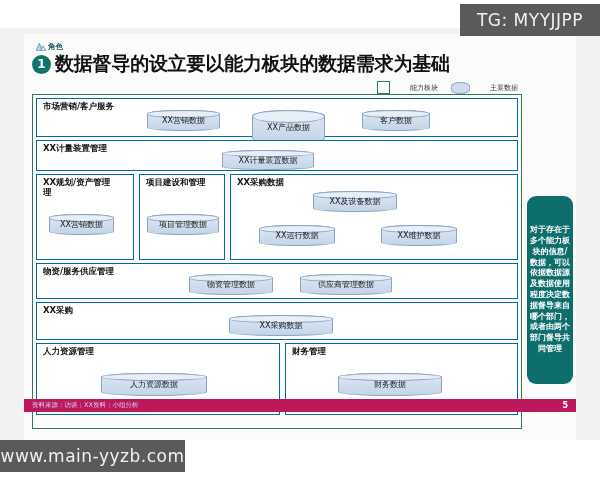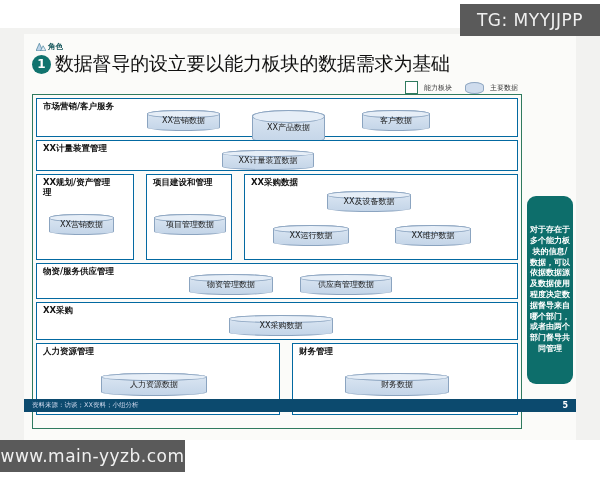--- a/index.html
+++ b/index.html
@@ -41,31 +41,31 @@
     position:absolute;left:8px;top:17px;
     display:flex;align-items:center;gap:4px;
   }
   #title-badge{
     width:19px;height:19px;border-radius:50%;
     background:#10736e;color:#fff;
     display:flex;align-items:center;justify-content:center;
     font-size:12px;font-weight:bold;flex:none;
   }
   #title-text{
-    font-size:19px;font-weight:normal;color:#111;
+    font-size:19px;font-weight:bold;color:#111;
     letter-spacing:-.2px;white-space:nowrap;
   }
 
   
   #legend{
     position:absolute;right:58px;top:47px;
     display:flex;align-items:center;gap:13px;
     font-size:7px;color:#333;
   }
-  .legend-item{display:flex;align-items:center;gap:6px;}
+  .legend-item{display:flex;align-items:center;gap:20px;}
   .legend-square{
     width:11px;height:11px;background:#fff;border:1.4px solid #2f7a5f;
   }
   .legend-cyl{
     width:17px;height:10px;background:#cfdced;
     border:1px solid #8fa7c2;border-radius:50%/34%;
   }
 
   
   #frame{
@@ -77,21 +77,21 @@
     border:1px solid #0369a1;background:#ffffff;
     box-sizing:border-box;position:relative;
     margin-bottom:3px;
   }
   .band-label{
     position:absolute;left:6px;top:3px;
     font-size:8.5px;font-weight:bold;color:#111;
     line-height:1.15;max-width:74px;
   }
   .band-label.wide{max-width:160px;}
-  .row-split{display:flex;gap:12px;margin-bottom:3px;}
+  .row-split{display:flex;gap:5px;margin-bottom:3px;}
   .row-split > .band{margin-bottom:0;}
 
   
   .cyl{
     position:absolute;
     background:linear-gradient(#dce7f3,#c4d5e8);
     border:1px solid #8ba4c0;
     border-radius:50%/17%;
     display:flex;align-items:center;justify-content:center;
     font-size:8px;color:#1a1a1a;
@@ -111,21 +111,21 @@
     background:#0d6e6b;border-radius:9px;
     color:#ffffff;font-size:8px;font-weight:bold;
     line-height:1.35;text-align:center;
     box-sizing:border-box;padding:7px 3px;
     display:flex;align-items:center;justify-content:center;
   }
 
   
   #footer{
     position:absolute;left:24px;top:399px;width:552px;height:13px;
-    background:#0c4a6e;color:#cfd9ee;
+    background:#be185d;color:#cfd9ee;
     font-size:6.5px;display:flex;align-items:center;
     box-sizing:border-box;padding:0 8px;
   }
   #footer-src{flex:1;}
   #footer-page{color:#ffffff;font-weight:bold;font-size:8px;}
 </style>
 </head>
 <body>
 
 <div id="slide">

